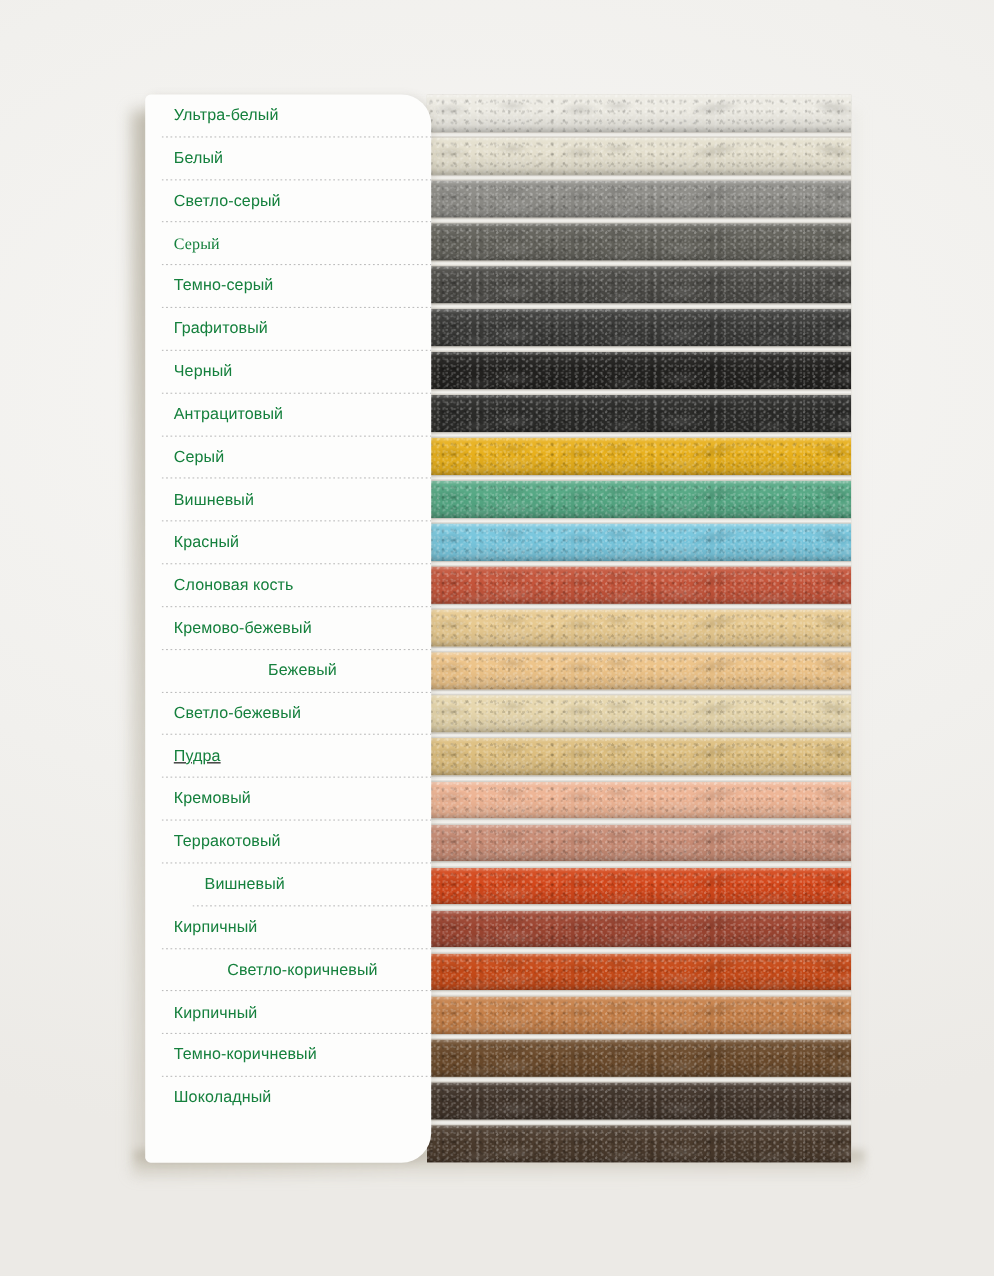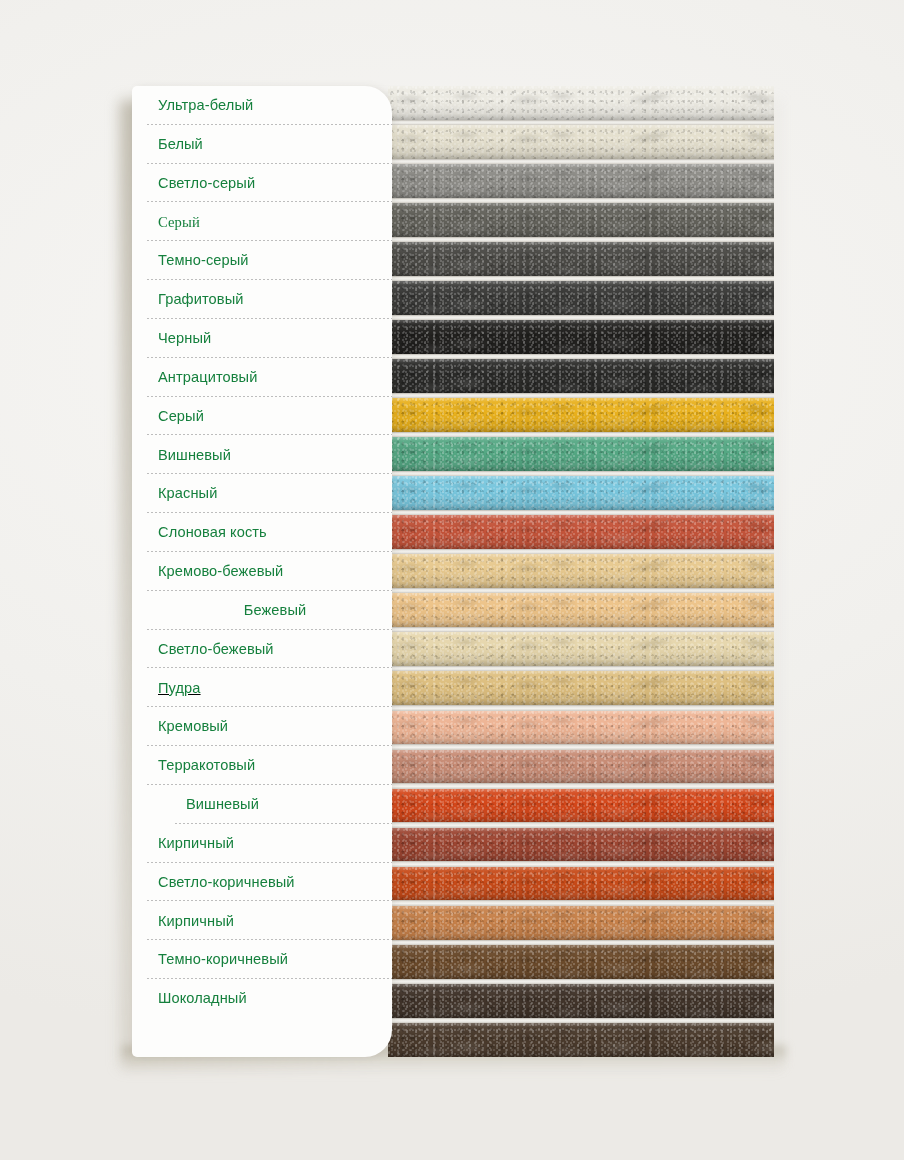--- a/index.html
+++ b/index.html
@@ -436,21 +436,21 @@
           <div class="divider"></div>
         </div>
         <div class="row" style="height: 38.84px; margin-left: 28px;">
           <span class="name">Вишневый</span>
           <div class="divider"></div>
         </div>
         <div class="row" style="height: 38.84px;">
           <span class="name">Кирпичный</span>
           <div class="divider"></div>
         </div>
-        <div class="row" style="height: 38.84px;">
+        <div class="row" style="height: 38.84px; justify-content: center;">
           <span class="name">Светло-коричневый</span>
           <div class="divider"></div>
         </div>
         <div class="row" style="height: 38.84px;">
           <span class="name">Кирпичный</span>
           <div class="divider"></div>
         </div>
         <div class="row" style="height: 38.84px;">
           <span class="name">Темно-коричневый</span>
           <div class="divider"></div>

